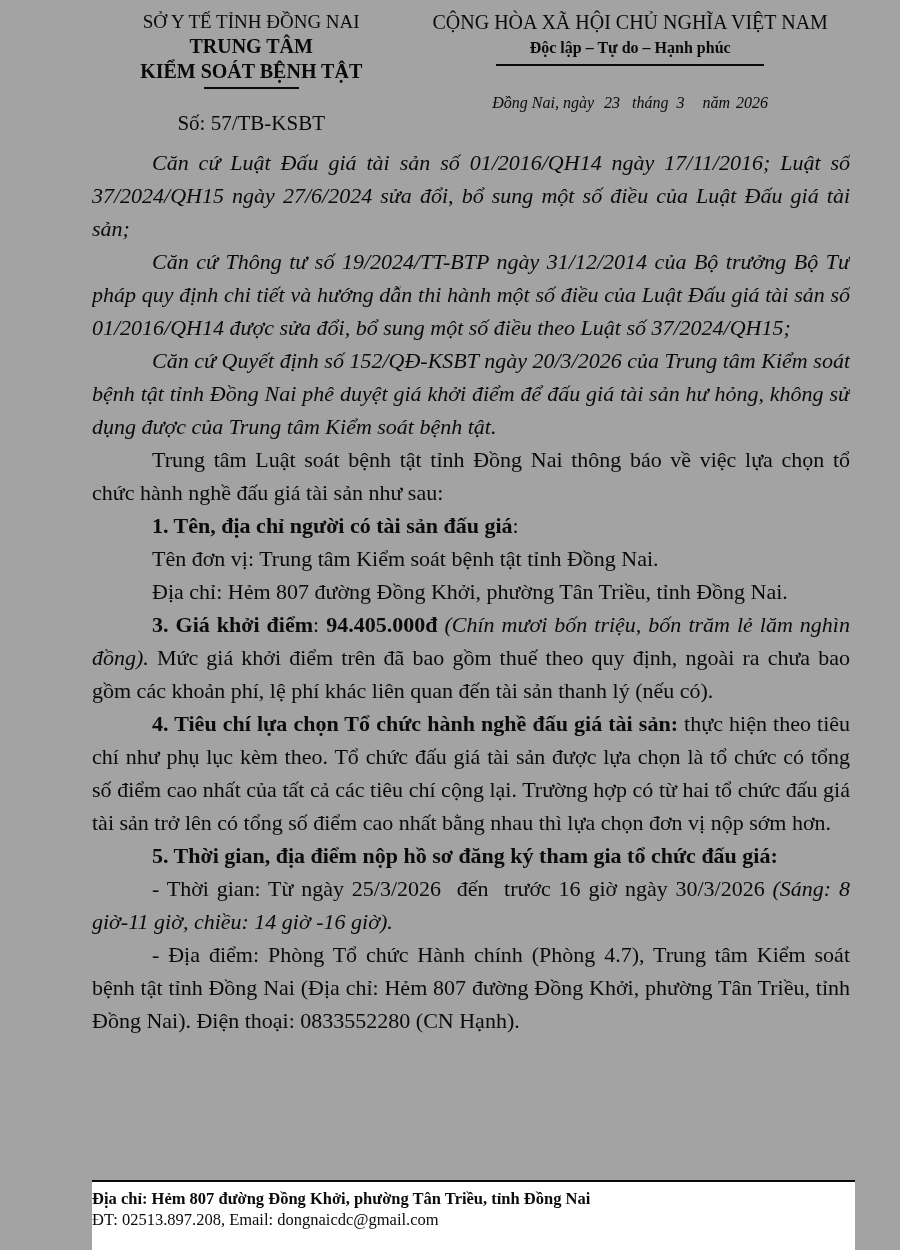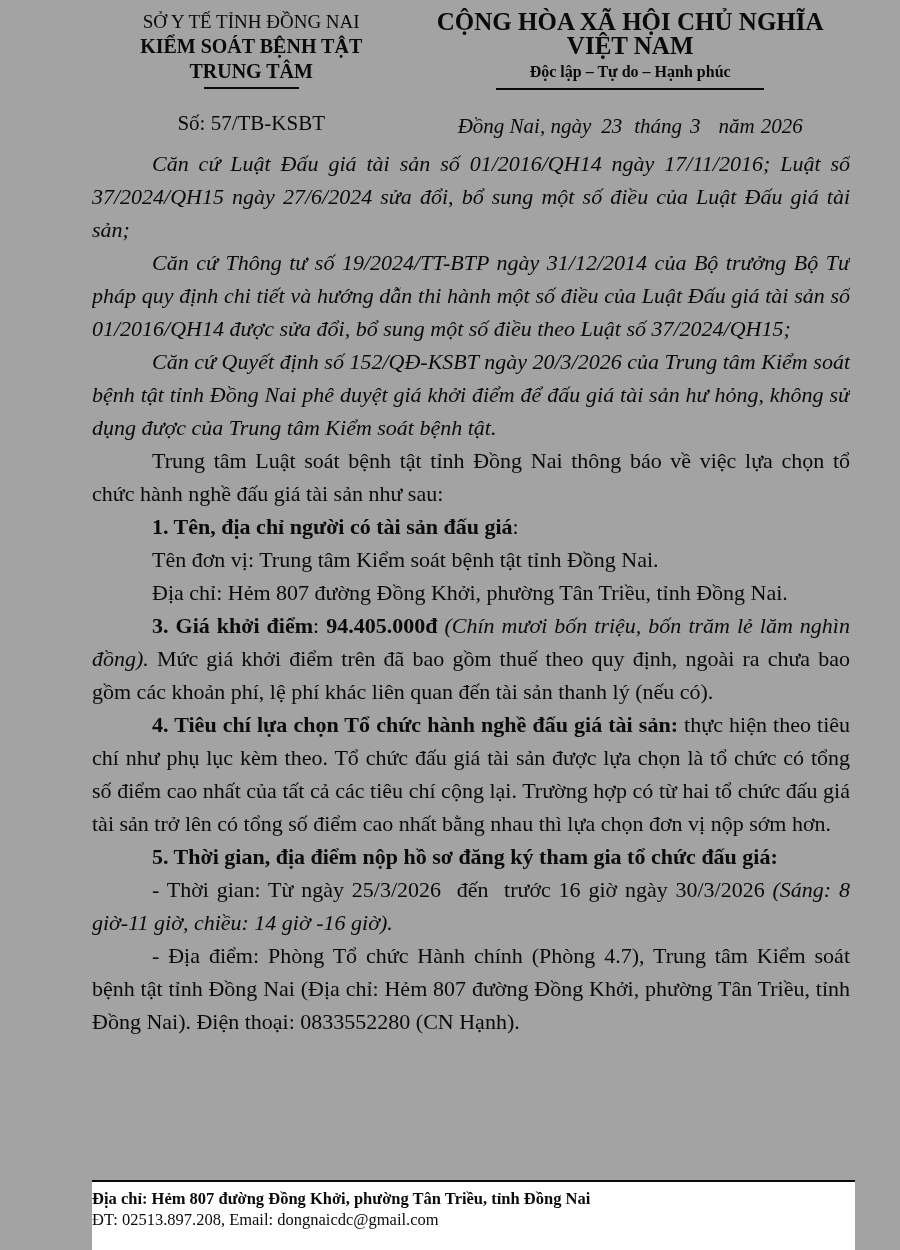--- a/index.html
+++ b/index.html
@@ -14,27 +14,27 @@
   }
   .b{font-weight:bold;}
   .i{font-style:italic;}
 
   
   .hdr{display:flex;align-items:flex-start;min-height:128px;}
   .hdr-left{width:42%;text-align:center;}
   .hdr-right{width:58%;text-align:center;}
   .org-parent{font-size:19px;line-height:24px;}
   .org-name{font-size:20px;line-height:25px;font-weight:bold;}
-  .nation{font-size:25px;line-height:24px;font-weight:bold;}
+  .nation{font-size:20px;line-height:24px;font-weight:normal;}
   .motto{font-size:16px;line-height:27px;font-weight:bold;}
   .rule{height:0;border-bottom:2px solid #0a0a0a;margin:3px auto 0 auto;}
   .rule-left{width:95px;}
   .rule-right{width:268px;}
   .doc-number{font-size:21px;line-height:25px;margin-top:22px;}
-  .date-line{font-size:21px;line-height:25px;margin-top:24px;font-style:italic;}
+  .date-line{font-size:16px;line-height:25px;margin-top:24px;font-style:italic;}
   .date-day{margin:0 12px 0 10px;}
   .date-month{margin:0 18px 0 8px;}
   .date-year{margin-left:6px;}
 
   
   .title-block{text-align:center;margin-top:12px;}
   .doc-title{font-size:24px;line-height:29px;font-weight:bold;}
   .doc-subtitle{font-size:20.5px;line-height:27px;font-weight:bold;font-style:italic;}
   .rule-subtitle{width:190px;margin-top:3px;}
 
@@ -57,22 +57,22 @@
   .footer-line2{font-size:16.5px;line-height:21px;}
 </style>
 </head>
 <body>
 
 <div class="page">
 
   <div class="hdr">
     <div class="hdr-left">
       <div class="org-parent">SỞ Y TẾ TỈNH ĐỒNG NAI</div>
+      <div class="org-name">TRUNG TÂM</div>
       <div class="org-name">KIỂM SOÁT BỆNH TẬT</div>
-      <div class="org-name">TRUNG TÂM</div>
       <div class="rule rule-left"></div>
       <div class="doc-number">Số: 57/TB-KSBT</div>
     </div>
     <div class="hdr-right">
       <div class="nation">CỘNG HÒA XÃ HỘI CHỦ NGHĨA VIỆT NAM</div>
       <div class="motto">Độc lập – Tự do – Hạnh phúc</div>
       <div class="rule rule-right"></div>
       <div class="date-line">
         <span>Đồng Nai, ngày</span><span class="date-day">23</span><span>tháng</span><span class="date-month">3</span><span>năm</span><span class="date-year">2026</span>
       </div>

